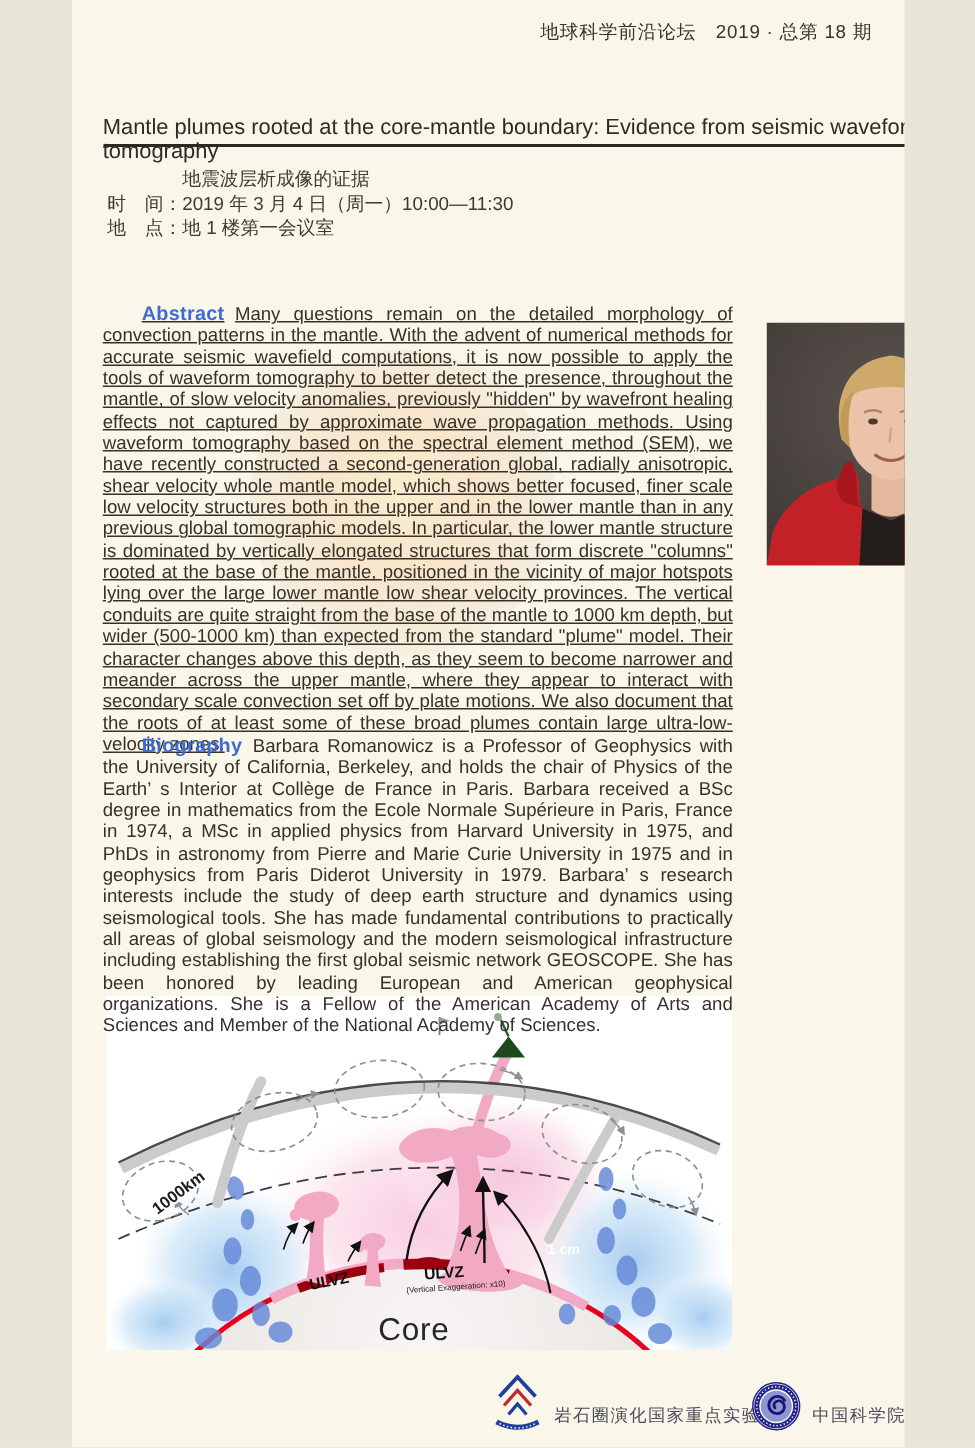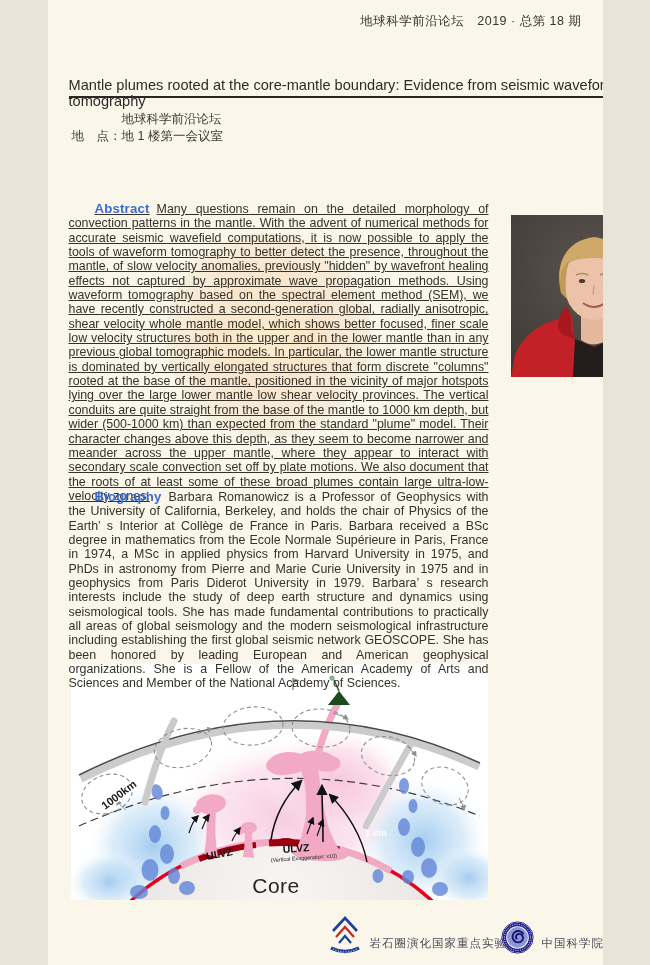--- a/index.html
+++ b/index.html
@@ -64,21 +64,22 @@
 <body>
 
 <div class="page">
 
   <div class="issue">地球科学前沿论坛　2019 · 总第 18 期</div>
 
   <div class="title-en">Mantle plumes rooted at the core-mantle boundary: Evidence from seismic waveform tomography</div>
   <div class="rule"></div>
 
   <div class="info">
-    <div class="row indent"><span>地球科学前沿论坛</span></div>
+    <div class="row indent"><span>地震波层析成像的证据</span></div>
+    <div class="row"><span>时　间：</span><span>2019 年 3 月 4 日（周一）10:00—11:30</span></div>
     <div class="row"><span>地　点：</span><span>地 1 楼第一会议室</span></div>
   </div>
 
   <div class="watermark"></div>
 
   <p class="para" id="abstract-para"><span class="hd">Abstract</span><span>Many questions remain on the detailed morphology of convection patterns in the mantle. With the advent of numerical methods for accurate seismic wavefield computations, it is now possible to apply the tools of waveform tomography to better detect the presence, throughout the mantle, of slow velocity anomalies, previously "hidden" by wavefront healing effects not captured by approximate wave propagation methods. Using waveform tomography based on the spectral element method (SEM), we have recently constructed a second-generation global, radially anisotropic, shear velocity whole mantle model, which shows better focused, finer scale low velocity structures both in the upper and in the lower mantle than in any previous global tomographic models. In particular, the lower mantle structure is dominated by vertically elongated structures that form discrete "columns" rooted at the base of the mantle, positioned in the vicinity of major hotspots lying over the large lower mantle low shear velocity provinces. The vertical conduits are quite straight from the base of the mantle to 1000 km depth, but wider (500-1000 km) than expected from the standard "plume" model. Their character changes above this depth, as they seem to become narrower and meander across the upper mantle, where they appear to interact with secondary scale convection set off by plate motions. We also document that the roots of at least some of these broad plumes contain large ultra-low-velocity zones.</span></p>
 
   <svg class="photo" viewBox="0 0 165 162" aria-hidden="true">
     <defs>
       <radialGradient id="pbg" cx="50%" cy="35%" r="80%">

